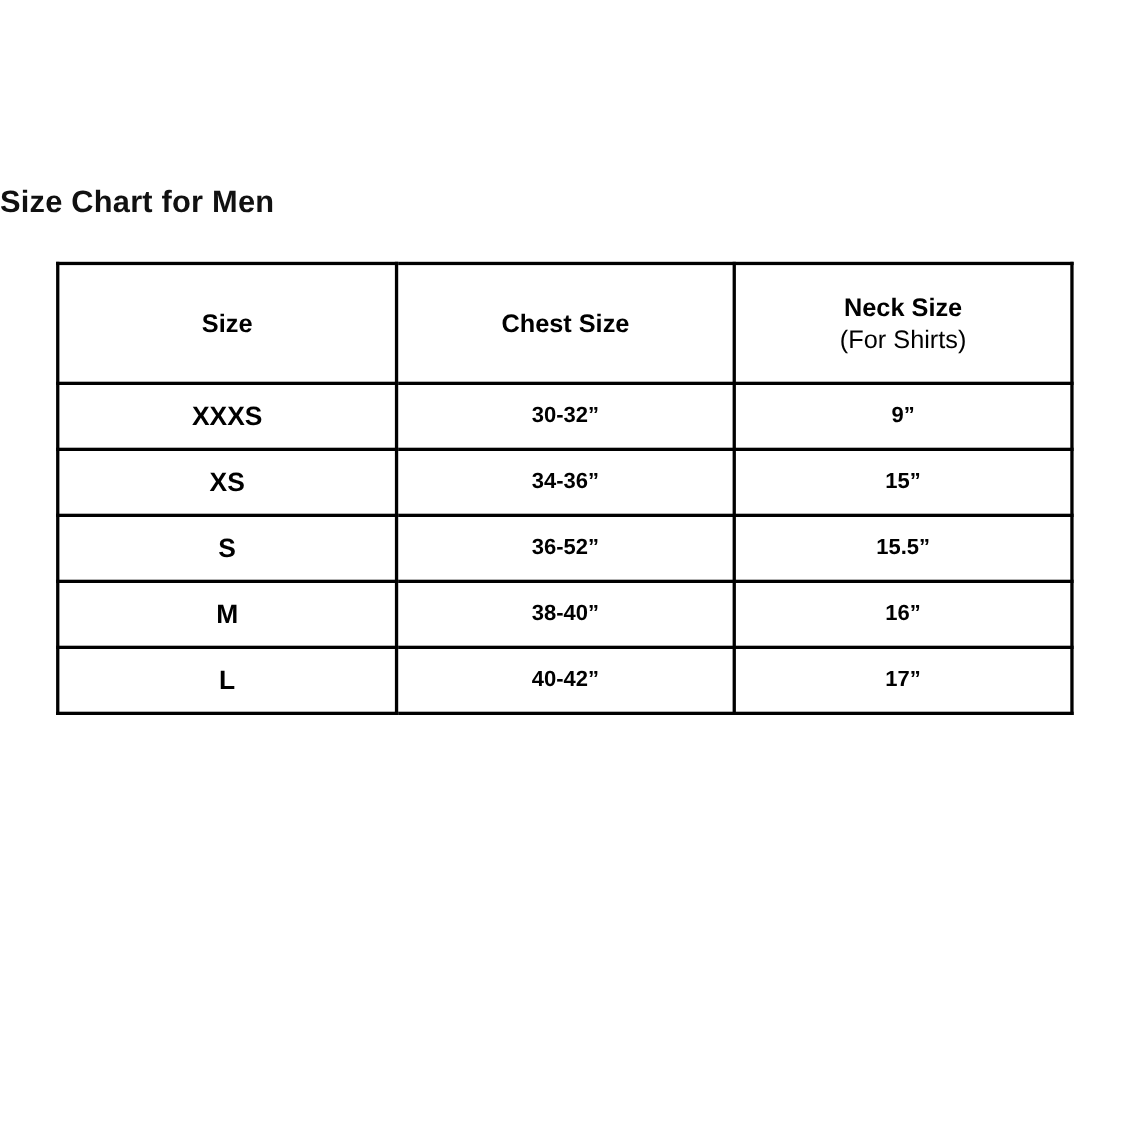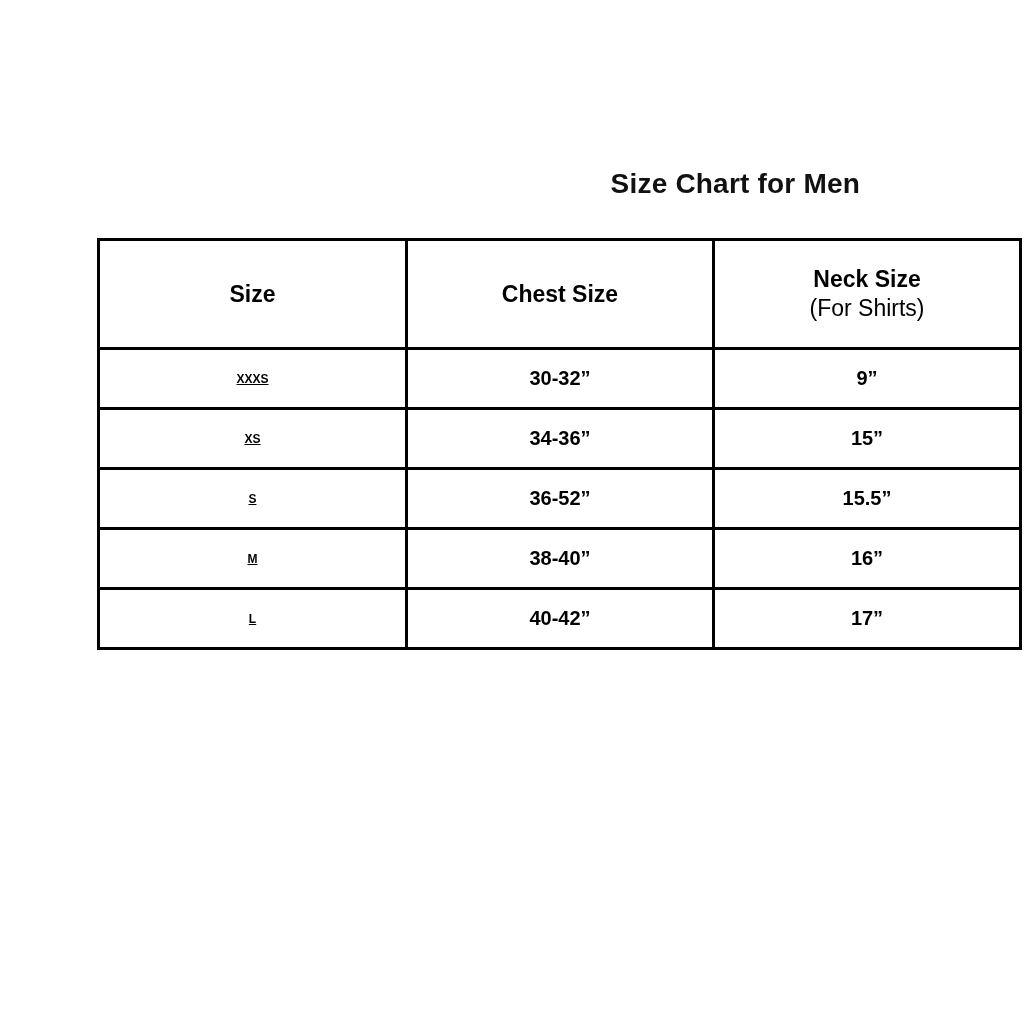--- a/index.html
+++ b/index.html
@@ -21,32 +21,31 @@
     top: 0;
     width: 1024px;
     height: 1024px;
     background: #ffffff;
   }
   .chart-title {
     position: absolute;
     left: 0;
     top: 168px;
     width: 860px;
-    text-align: right;
+    text-align: left;
     font-size: 28px;
     font-weight: bold;
     letter-spacing: 0.2px;
     color: #111111;
   }
   .table-wrap {
     position: absolute;
     left: 51px;
     top: 238px;
     width: 922px;
-    margin-left: 46px;
   }
   table.size-table {
     border-collapse: collapse;
     width: 922px;
     table-layout: fixed;
   }
   table.size-table col.c1 { width: 308px; }
   table.size-table col.c2 { width: 307px; }
   table.size-table col.c3 { width: 307px; }
 
@@ -68,22 +67,21 @@
     display: block;
     font-size: 23px;
     font-weight: normal;
   }
   table.size-table tbody td {
     height: 53px;
     font-size: 20px;
     padding: 2px 6px;
   }
   table.size-table tbody td.size-cell {
-    font-size: 12px;
-    text-decoration: underline;
+    font-size: 24px;
   }
 </style>
 </head>
 <body>
 
 <div class="page">
 
   <div class="chart-title">Size Chart for Men</div>
 
   <div class="table-wrap">

